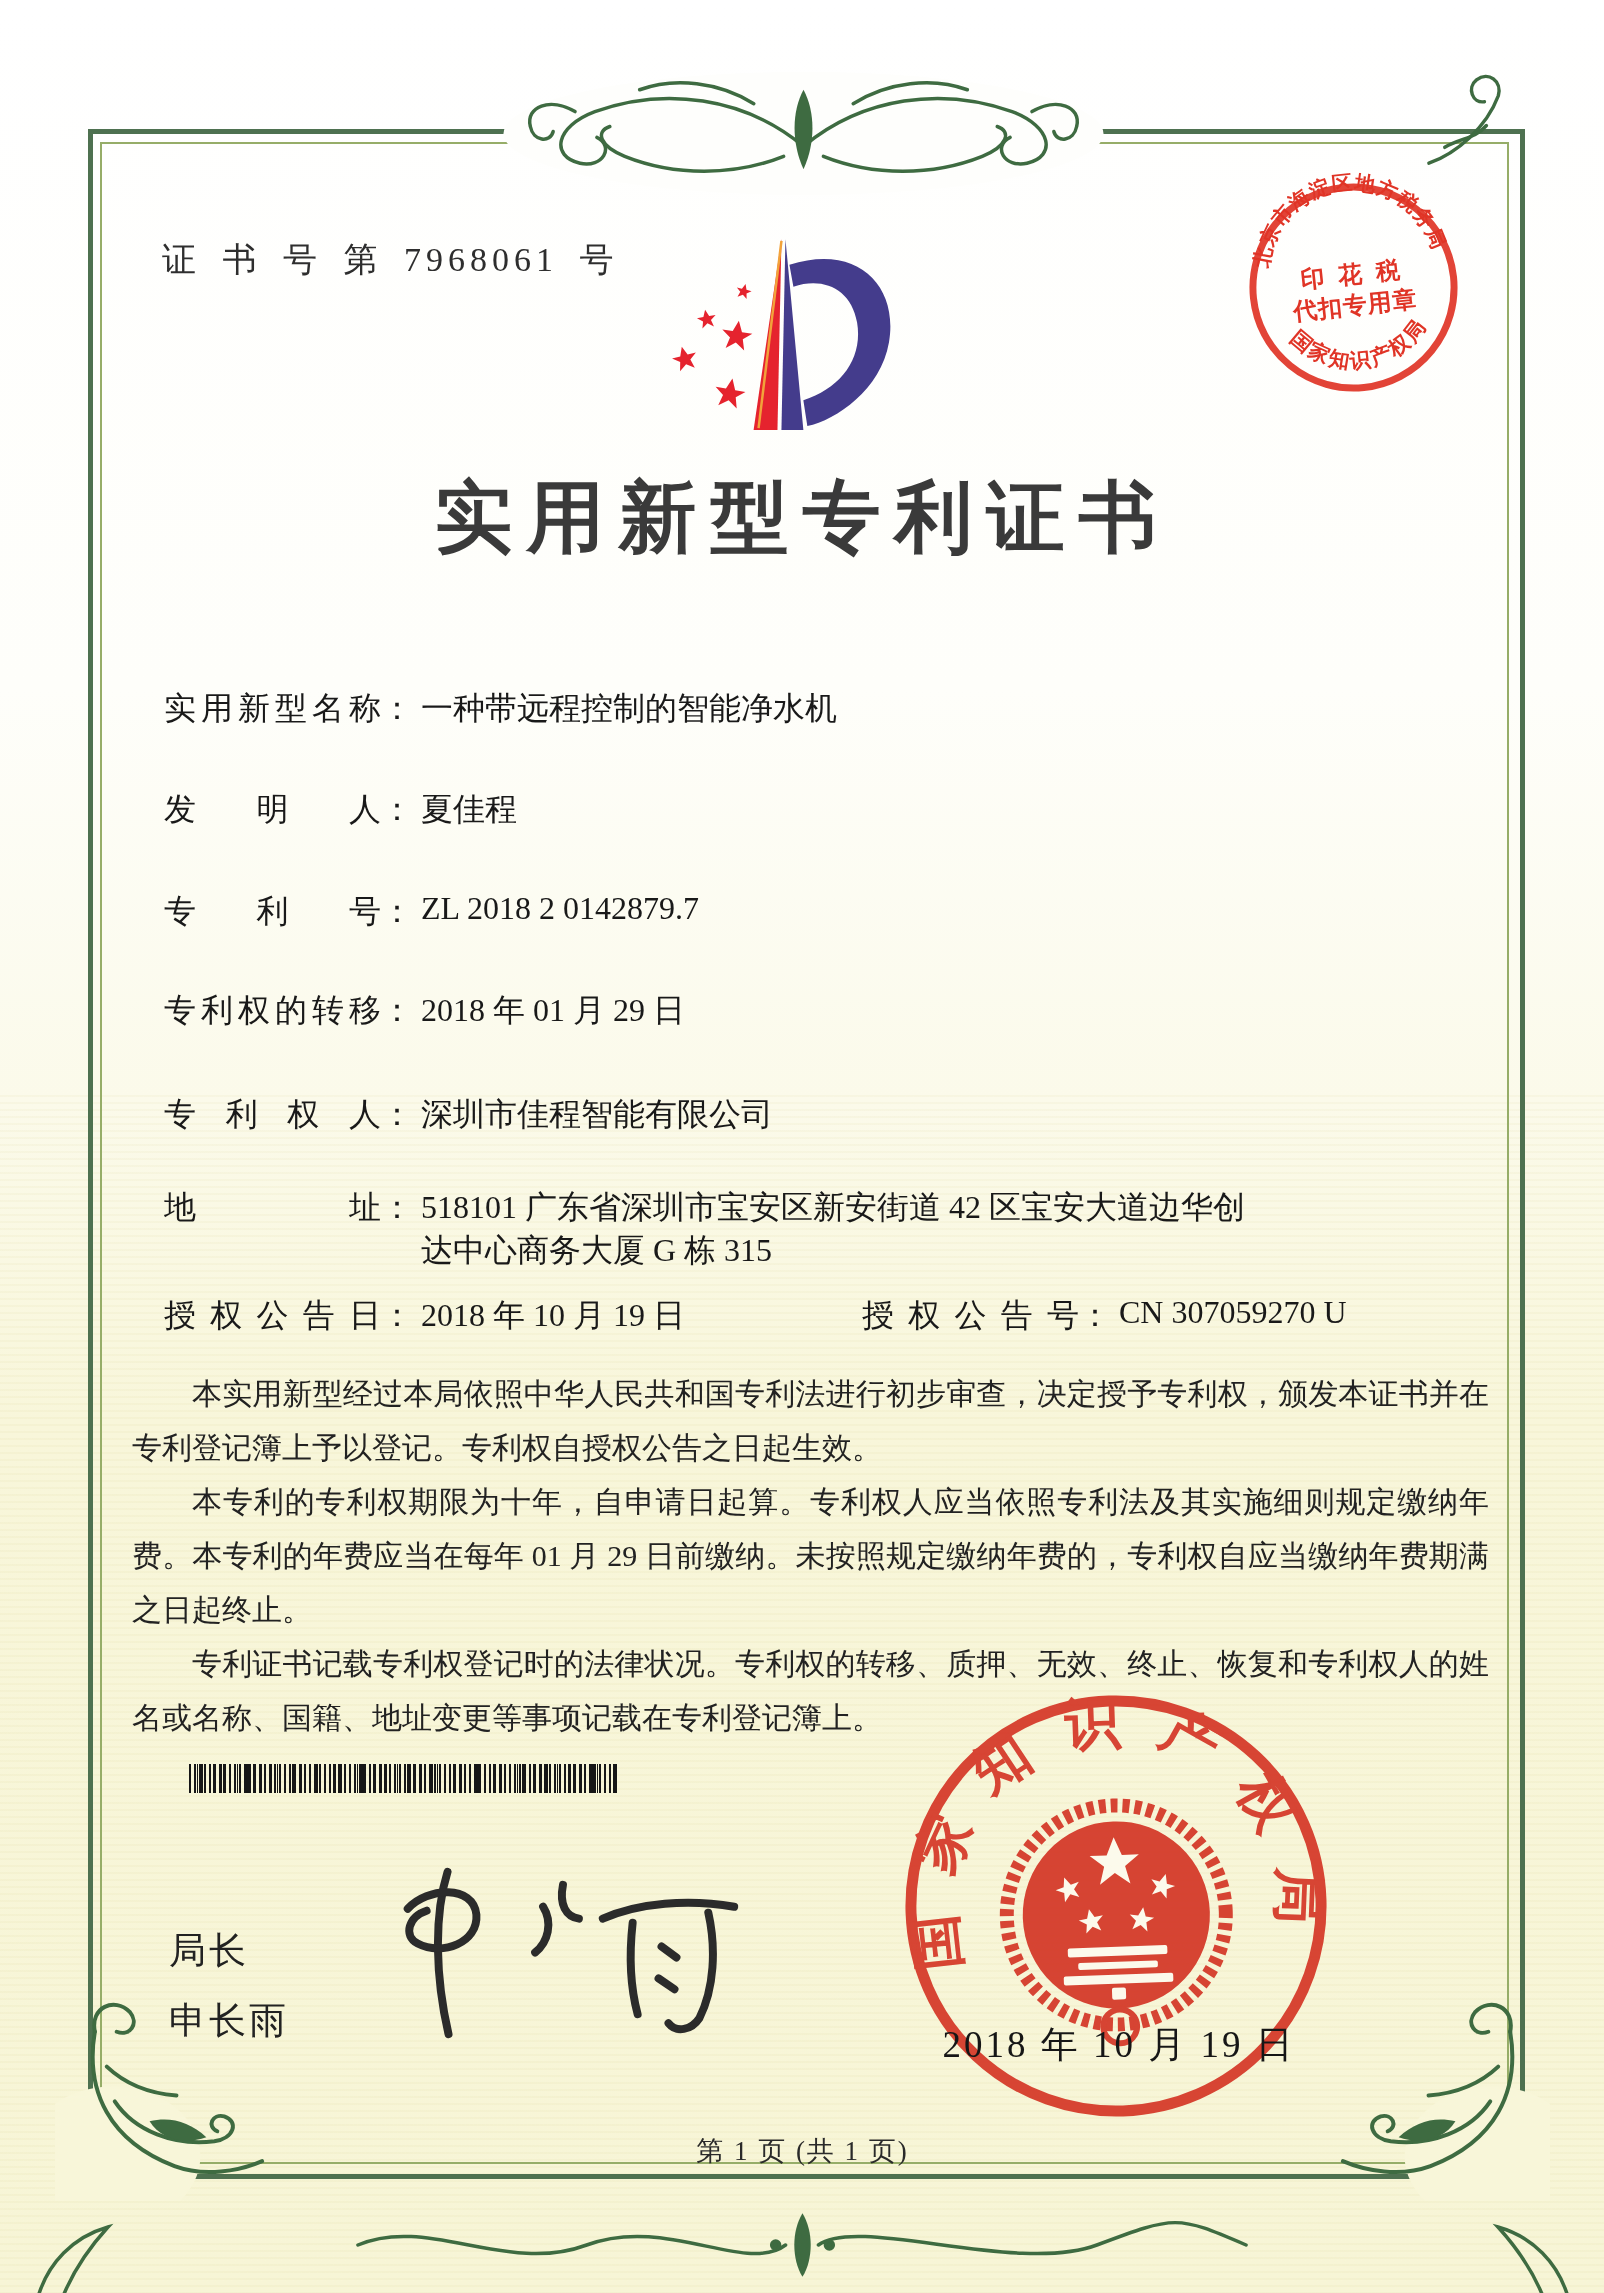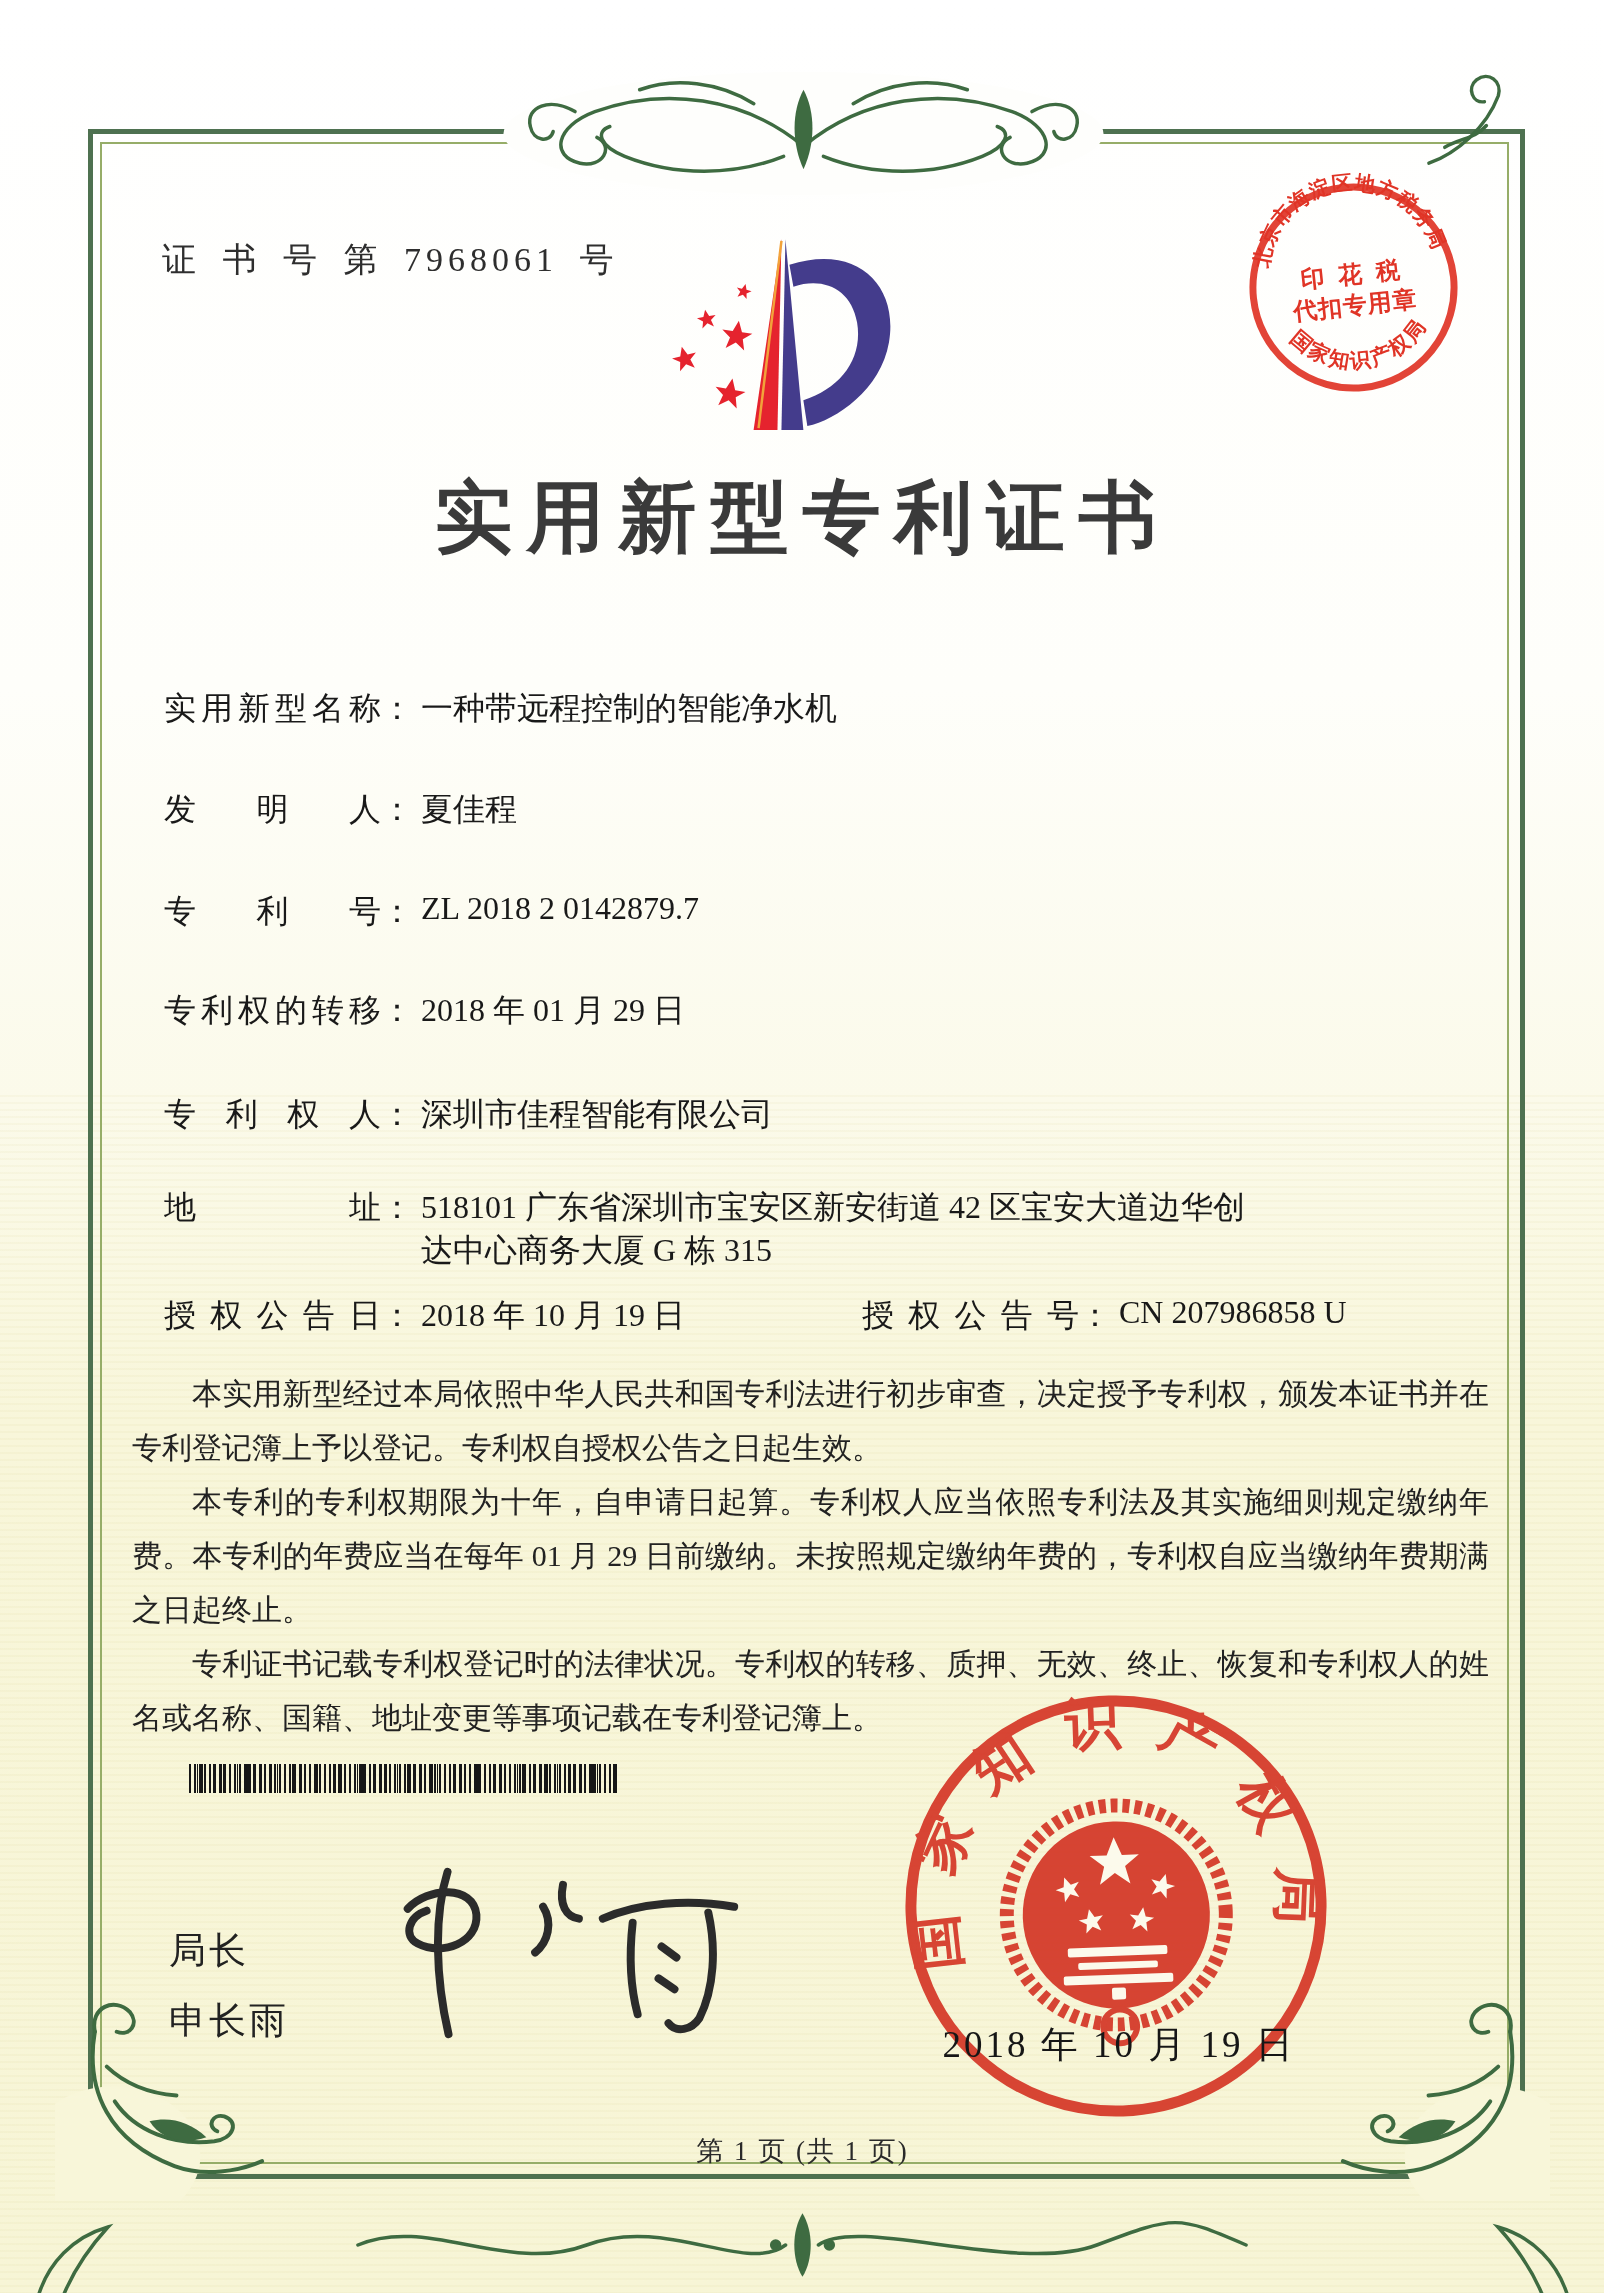--- a/index.html
+++ b/index.html
@@ -213,21 +213,21 @@
   </div>
   <div class="field" style="top:1093px">
     <span class="lbl">专利权人</span><span class="colon">：</span><span class="val">深圳市佳程智能有限公司</span>
   </div>
   <div class="field addr" style="top:1186px">
     <span class="lbl">地址</span><span class="colon">：</span><span class="val">518101 广东省深圳市宝安区新安街道 42 区宝安大道边华创达中心商务大厦 G 栋 315</span>
   </div>
   <div class="field" style="top:1294px">
     <span class="lbl">授权公告日</span><span class="colon">：</span><span class="val">2018 年 10 月 19 日</span>
     <span class="pair2">
-      <span class="lbl">授权公告号</span><span class="colon">：</span><span class="val">CN 207986858 U</span>
+      <span class="lbl">授权公告号</span><span class="colon">：</span><span class="val">CN 307059270 U</span>
     </span>
   </div>
 
   <div class="paras">
     <p>本实用新型经过本局依照中华人民共和国专利法进行初步审查，决定授予专利权，颁发本证书并在专利登记簿上予以登记。专利权自授权公告之日起生效。</p>
     <p>本专利的专利权期限为十年，自申请日起算。专利权人应当依照专利法及其实施细则规定缴纳年费。本专利的年费应当在每年 01 月 29 日前缴纳。未按照规定缴纳年费的，专利权自应当缴纳年费期满之日起终止。</p>
     <p>专利证书记载专利权登记时的法律状况。专利权的转移、质押、无效、终止、恢复和专利权人的姓名或名称、国籍、地址变更等事项记载在专利登记簿上。</p>
   </div>
 
   <div class="barcode"></div>

